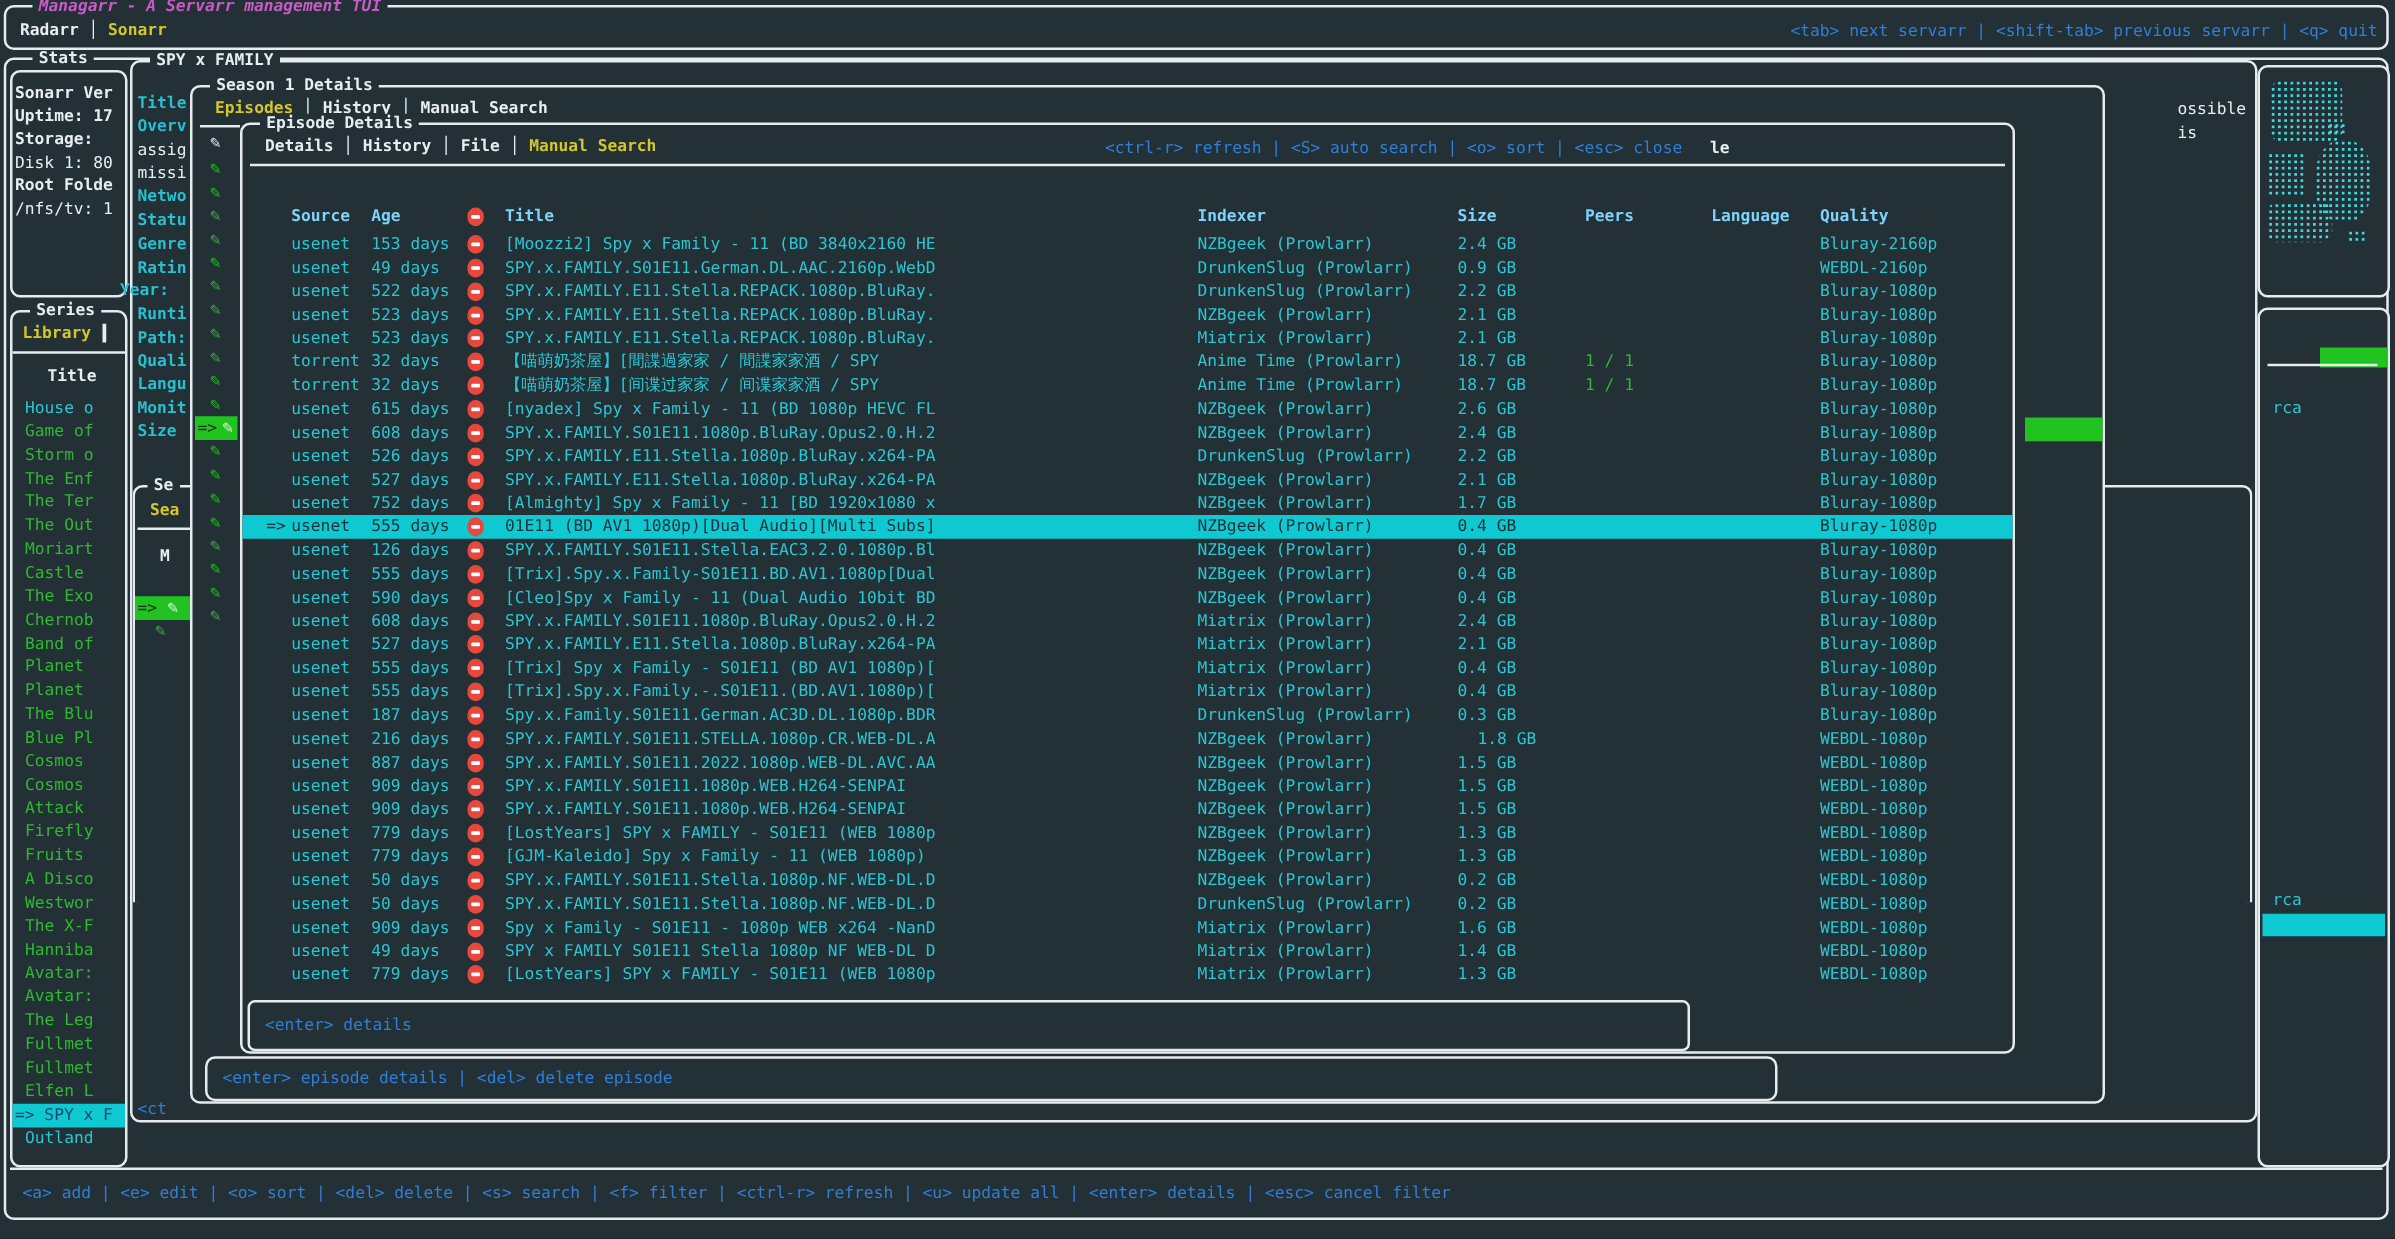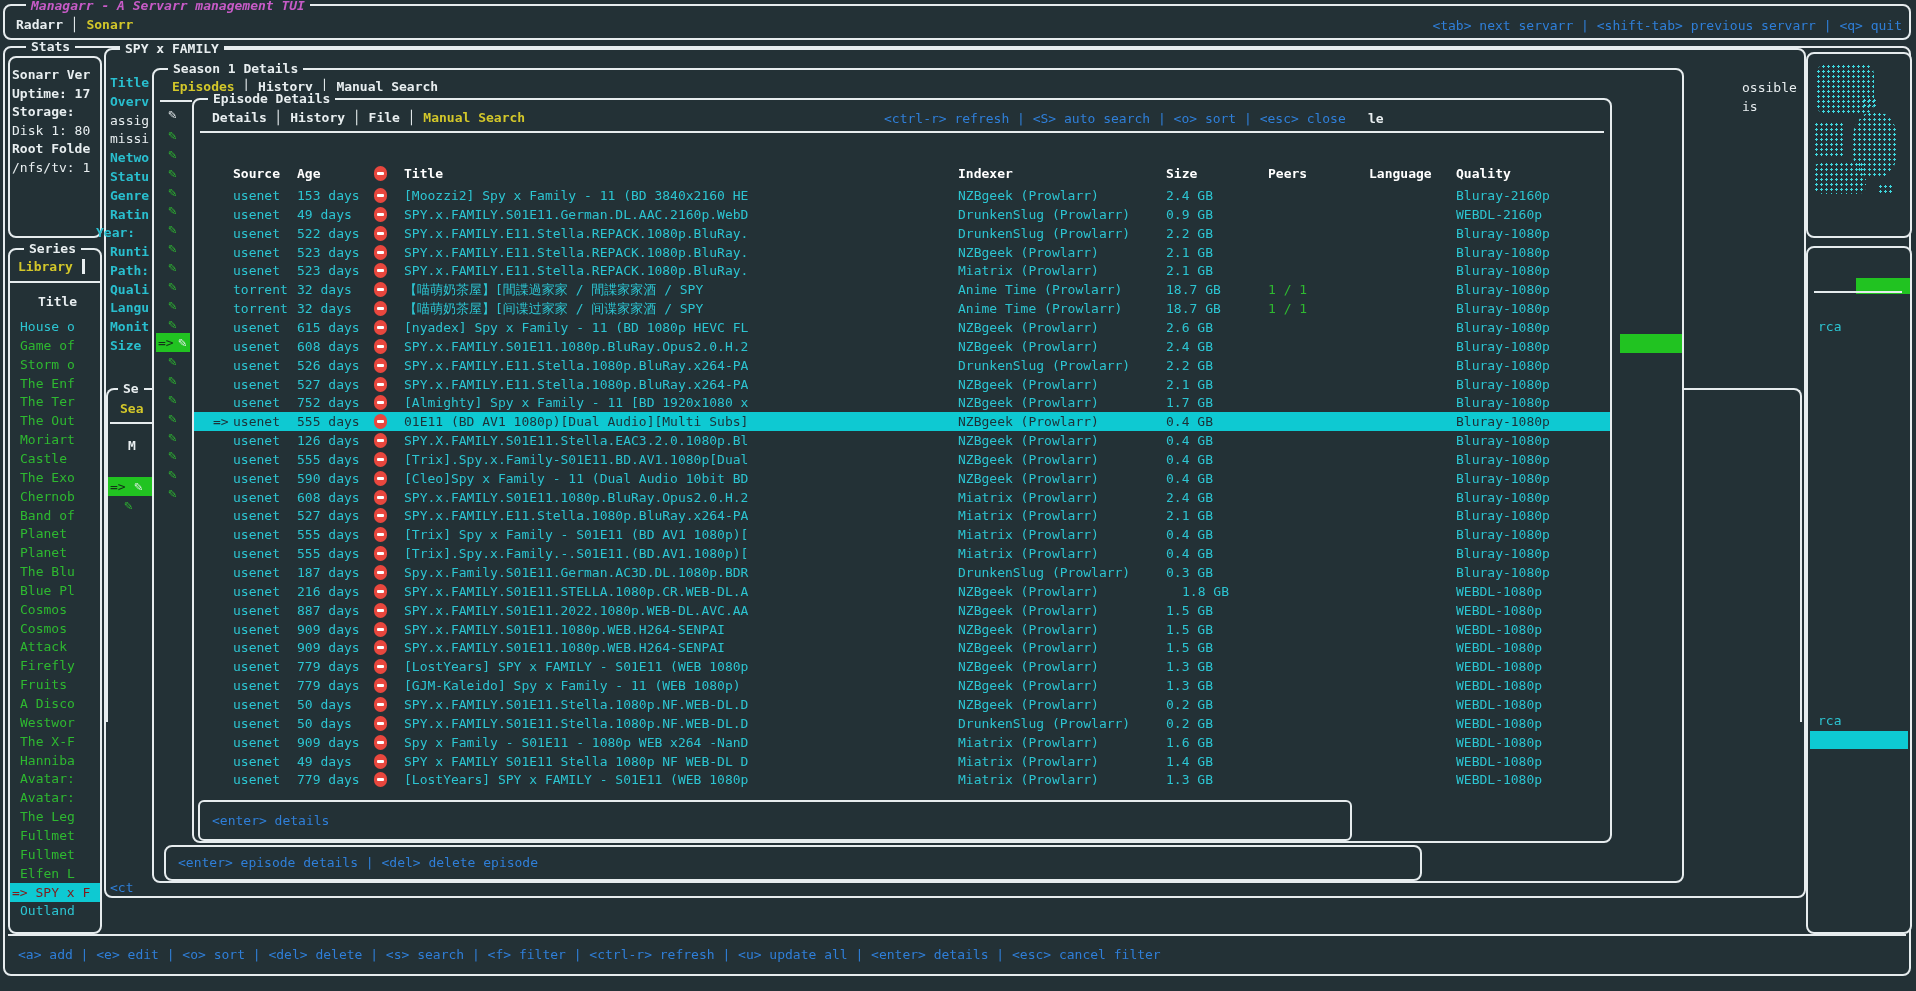--- a/index.html
+++ b/index.html
@@ -10,28 +10,28 @@
   .cyan{color:#2cc5d2;}
   .cyanb{color:#29bfcf;font-weight:bold;}
   .green{color:#2eb930;}
   .yellow{color:#d3c72a;font-weight:bold;}
   .blue{color:#2f7fd9;}
   .mag{color:#c75bc7;font-weight:bold;font-style:italic;}
   .white{color:#e8eef0;}
   .win{position:absolute;border:2px solid #e6ecee;border-radius:8px;background:#233136;box-sizing:border-box;}
   .wtitle{position:absolute;background:#233136;padding:0 5px;font-weight:bold;height:16px;line-height:16px;white-space:pre;}
   .hline{position:absolute;background:#e6ecee;height:2px;}
-  .selcyan{position:absolute;background:#0ec9d2;color:#7f1d1d;}
+  .selcyan{position:absolute;background:#0ec9d2;color:#0c4a6e;}
   .selgreen{position:absolute;background:#21c321;color:#143018;}
   .cell{position:absolute;white-space:pre;line-height:19px;height:19px;}
   .row{position:absolute;height:19px;}
   .row .c{color:#2cc5d2;}
   .row.sel{background:#0ec9d2;}
   .row.sel .c{color:#1c3138;}
-  .hdr .c{color:#ffffff;font-weight:bold;}
+  .hdr .c{color:#7dd3fc;font-weight:bold;}
   .noentry{position:absolute;width:13px;height:15px;border-radius:7px;background:#e8473e;}
   .noentry:after{content:"";position:absolute;left:3px;top:6px;width:7px;height:3px;background:#fff;border-radius:1px;}
   .pencil{position:absolute;color:#2eb930;font-size:14px;line-height:17px;}
   .pencil.w{color:#e8eef0;}
   .dots{position:absolute;background-image:radial-gradient(#3ed8de 1.3px,transparent 1.4px);background-size:5px 5px;}
   .cursorbar{position:absolute;width:3px;height:15px;background:#e8eef0;}
   .tabsrow{position:absolute;white-space:pre;}
 </style>
 </head>
 <body>

